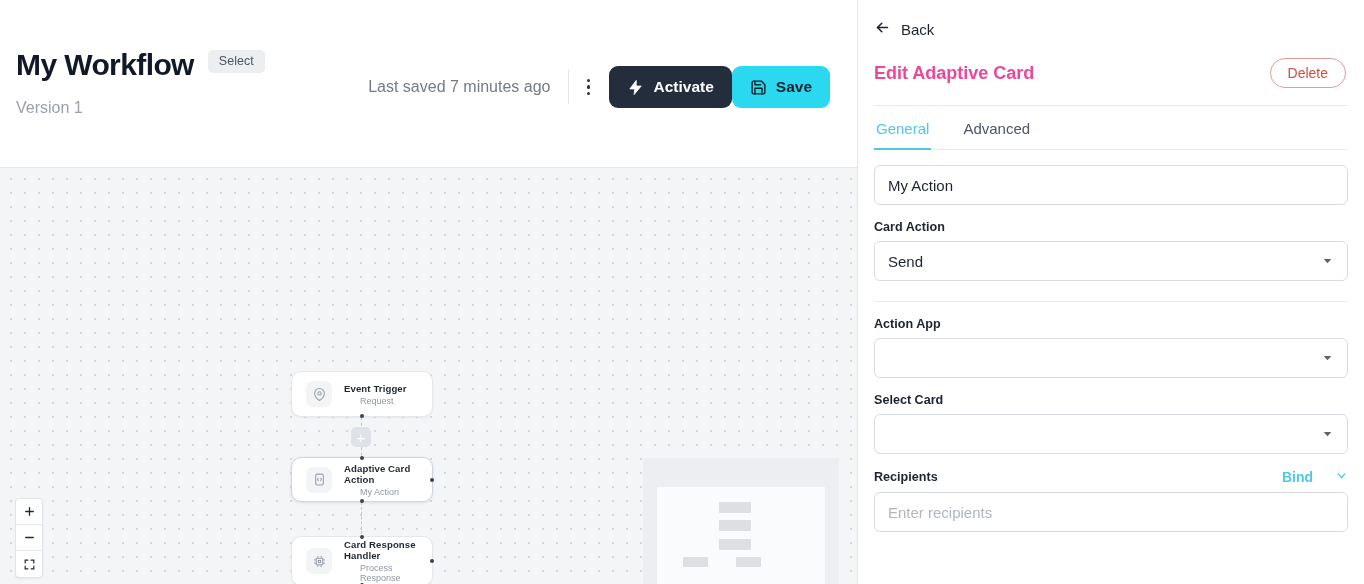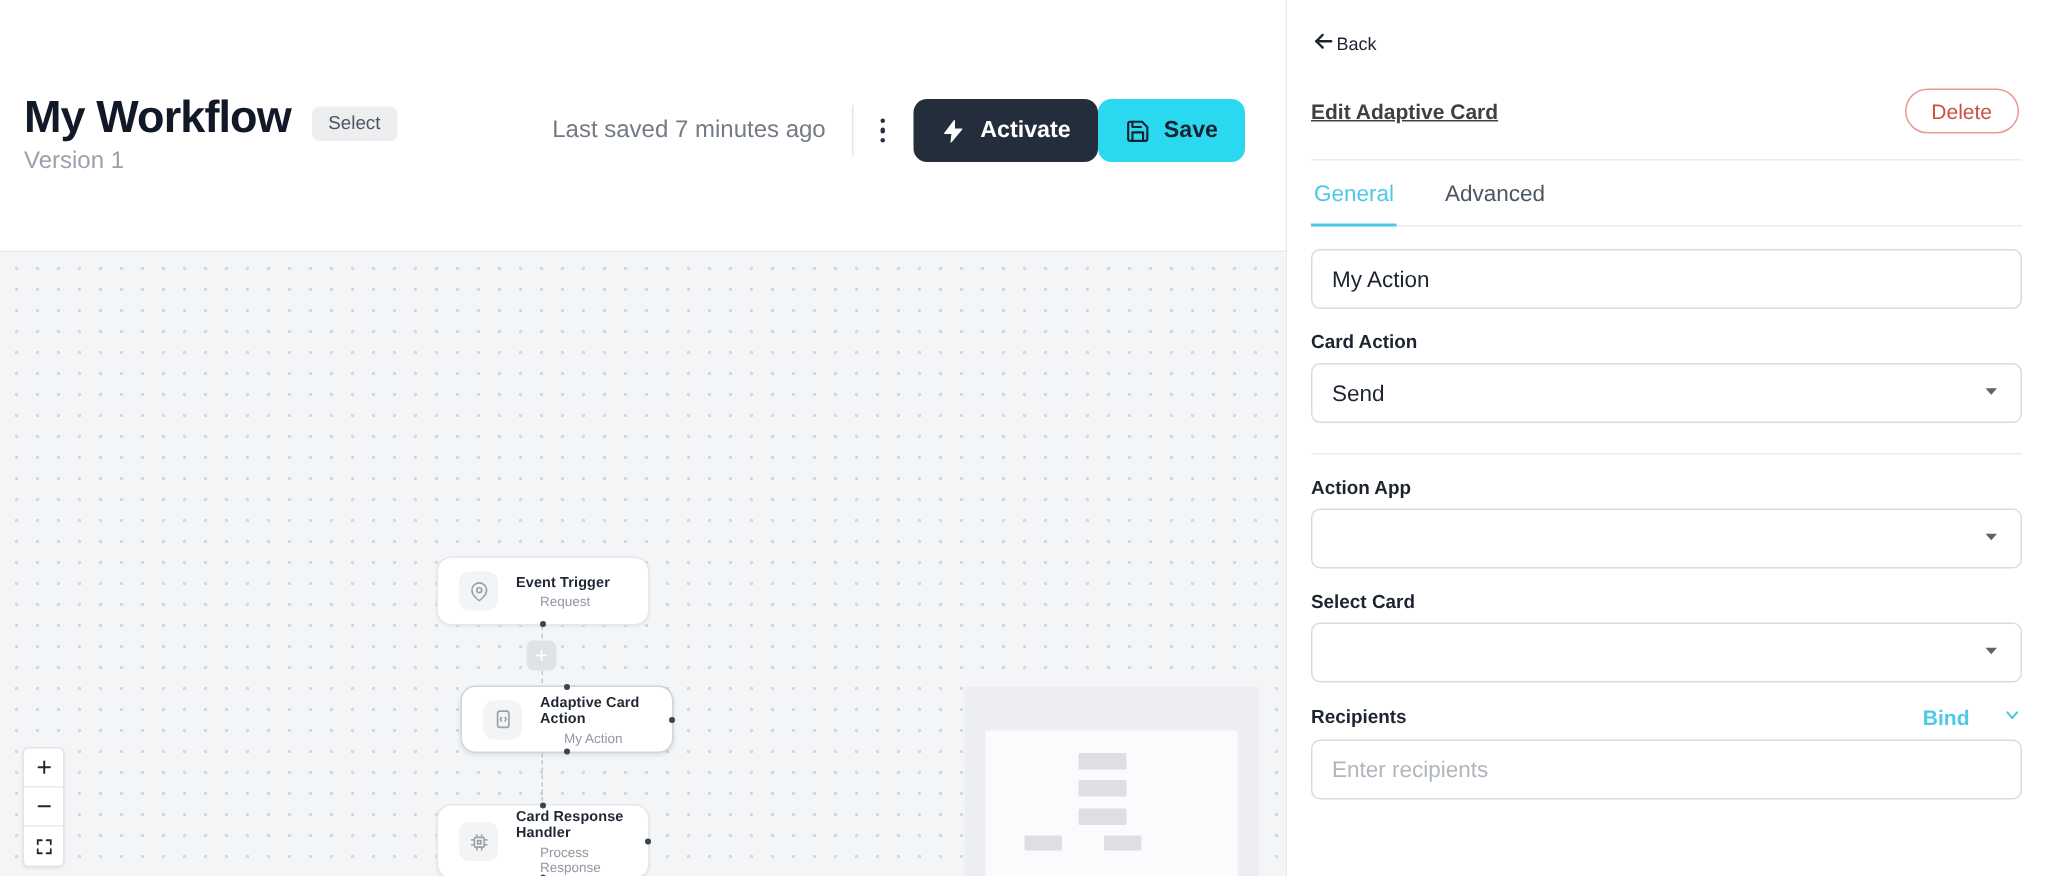--- a/index.html
+++ b/index.html
@@ -37,23 +37,22 @@
     background: #ffffff;
     flex: 0 0 168px;
     border-bottom: 1px solid #e8eaed;
   }
 
   .wf-title-row {
     position: absolute;
     left: 16px;
     top: 50px;
     display: flex;
-    align-items: flex-end;
+    align-items: flex-start;
     gap: 14px;
-    margin-top: 14px;
   }
   .wf-title {
     font-size: 30px;
     font-weight: 700;
     color: #111827;
     letter-spacing: -0.6px;
     line-height: 1;
   }
   .badge-draft {
     background: #eceef0;
@@ -271,37 +270,37 @@
   .right-pane {
     position: relative;
     width: 506px;
     height: 584px;
     background: #ffffff;
     overflow: hidden;
   }
   .rp-back {
     display: inline-flex;
     align-items: center;
+    gap: 10px;
     margin: 19px 0 0 16px;
     cursor: pointer;
-    font-size: 12px;
+    font-size: 15px;
     font-weight: 500;
     color: #1d2430;
   }
   .rp-titlerow {
     display: flex;
     align-items: center;
     justify-content: space-between;
     margin: 18px 18px 0 16px;
   }
   .rp-title {
-    font-size: 14px;
+    font-size: 18px;
     font-weight: 700;
-    color: #404040;
-    text-decoration: underline;
+    color: #ec4899;
   }
   .btn-delete {
     border: 1px solid #e89b94;
     color: #cf4d41;
     background: #ffffff;
     border-radius: 18px;
     font-size: 14px;
     font-weight: 500;
     padding: 6px 17px;
     cursor: pointer;
@@ -459,21 +458,21 @@
         <div class="node-text">
           <div class="node-title">Event Trigger</div>
           <div class="node-sub">Request</div>
         </div>
       </div>
 
       <div class="plus-btn" style="left:351px; top:259px;">
         <span>+</span>
       </div>
 
-      <div class="node selected" style="left:307px; top:289px; width:142px; height:45px;">
+      <div class="node selected" style="left:291px; top:289px; width:142px; height:45px;">
         <div class="node-handle" style="left:50%; margin-left:-2px; top:-2px;"></div>
         <div class="node-handle" style="left:50%; margin-left:-2px; bottom:-2px;"></div>
         <div class="node-handle" style="right:-2px; top:50%; margin-top:-2px;"></div>
         <div class="node-icon">
           <svg width="13" height="13" viewBox="0 0 24 24" fill="none" stroke="#9aa0aa" stroke-width="2">
             <rect x="5" y="2" width="14" height="20" rx="3"></rect>
             <polyline points="10 9 8.5 12 10 15"></polyline>
             <polyline points="14 9 15.5 12 14 15"></polyline>
           </svg>
         </div>

